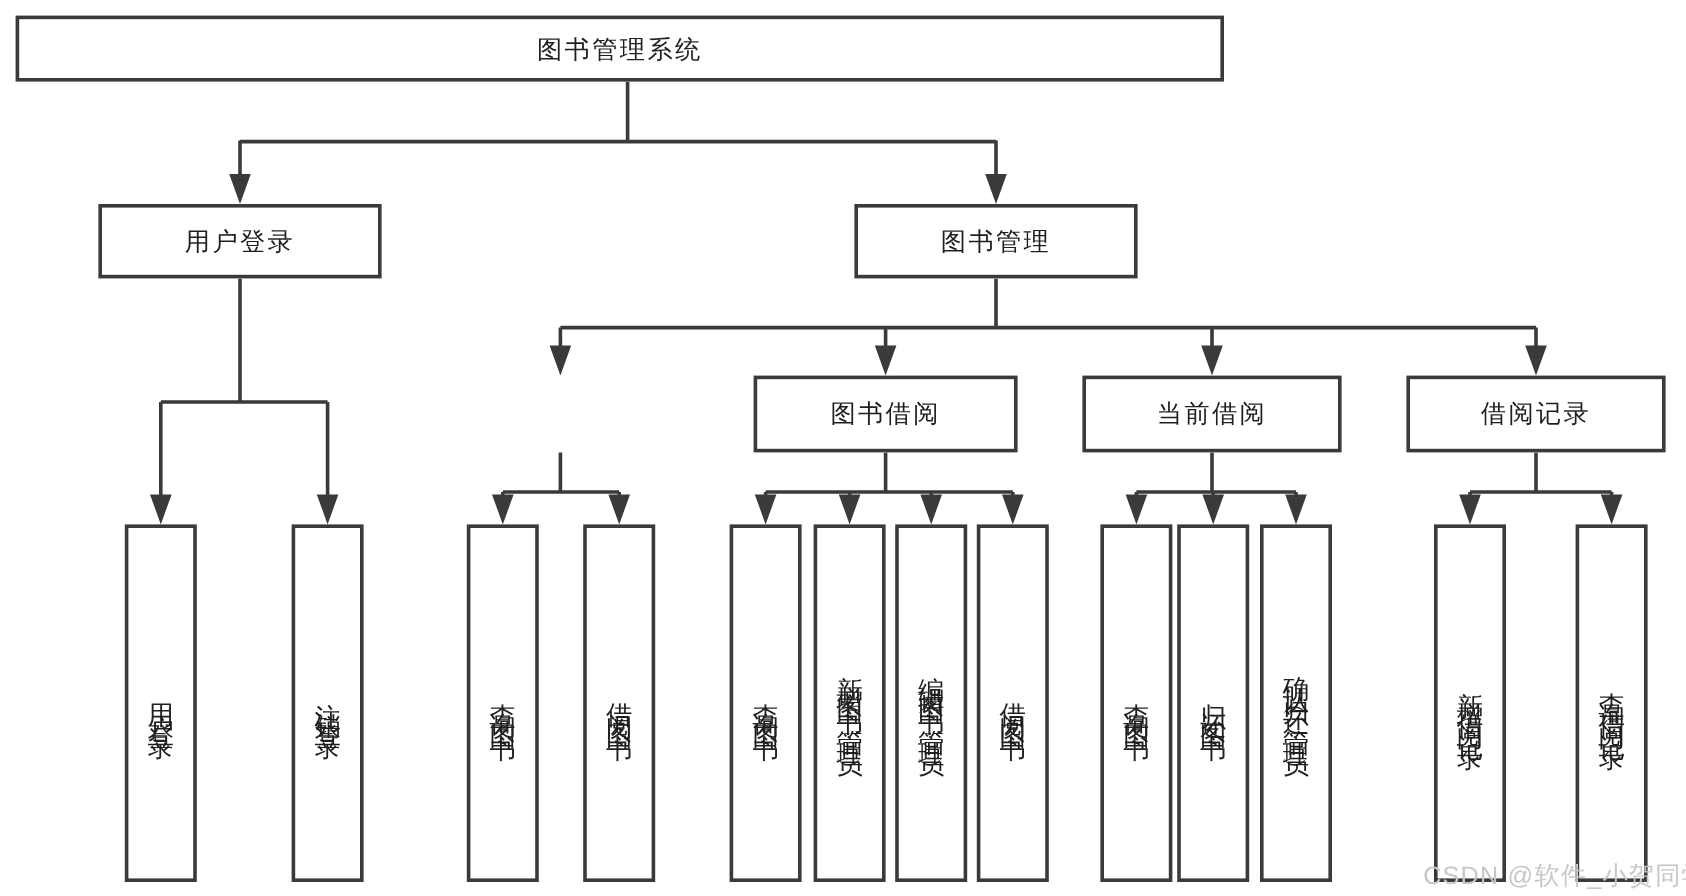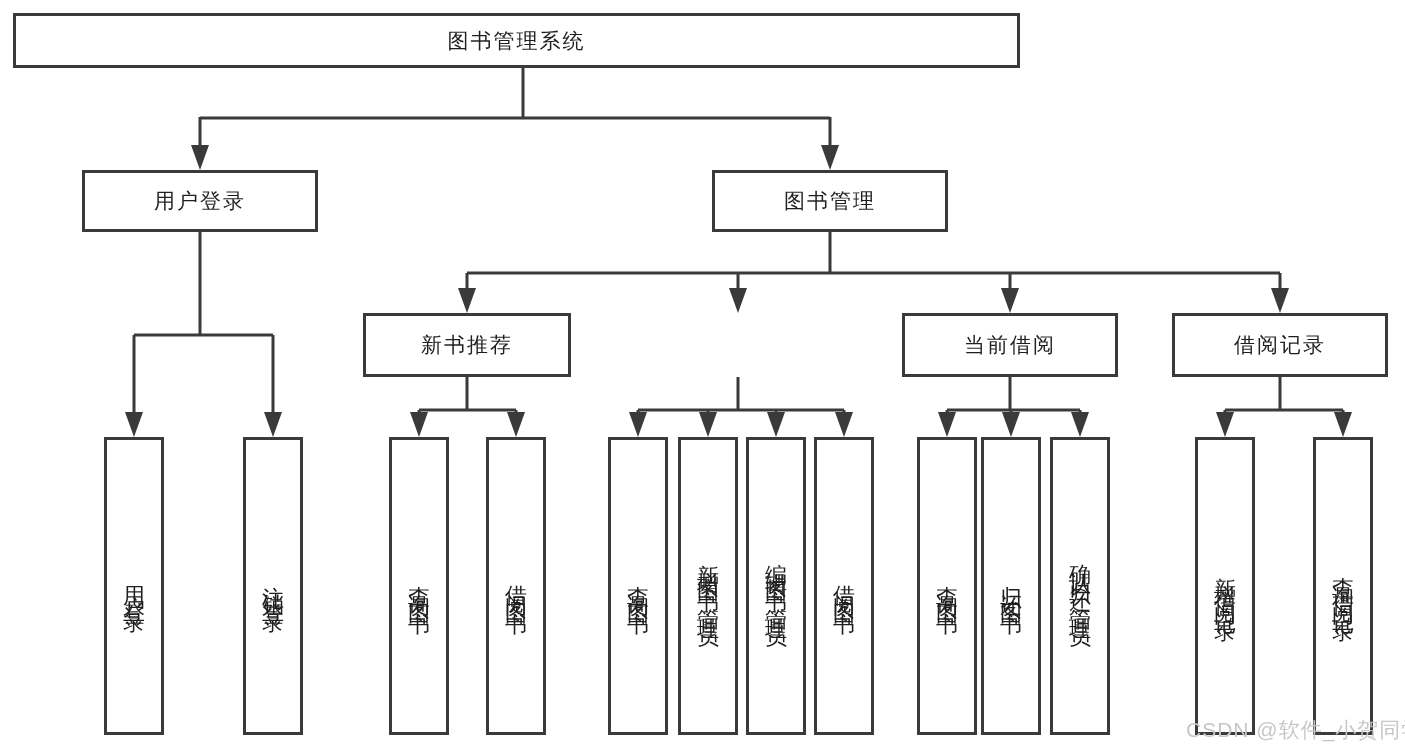--- a/index.html
+++ b/index.html
@@ -96,22 +96,22 @@
     <span>图书管理系统</span>
   </div>
 
   <div class="hbox" style="left:82px; top:170px; width:236px; height:62px;">
     <span>用户登录</span>
   </div>
   <div class="hbox" style="left:712px; top:170px; width:236px; height:62px;justify-content:center;">
     <span>图书管理</span>
   </div>
 
-  <div class="hbox" style="left:363px; top:313px; width:208px; height:64px;">
-    <span>新书推荐</span>
+  <div class="hbox" style="left:628px; top:313px; width:220px; height:64px;">
+    <span>图书借阅</span>
   </div>
   <div class="hbox" style="left:902px; top:313px; width:216px; height:64px;">
     <span>当前借阅</span>
   </div>
   <div class="hbox" style="left:1172px; top:313px; width:216px; height:64px;">
     <span>借阅记录</span>
   </div>
 
   <div class="vbox" style="left:104px;">
     <span class="vtext">用户登录</span>

